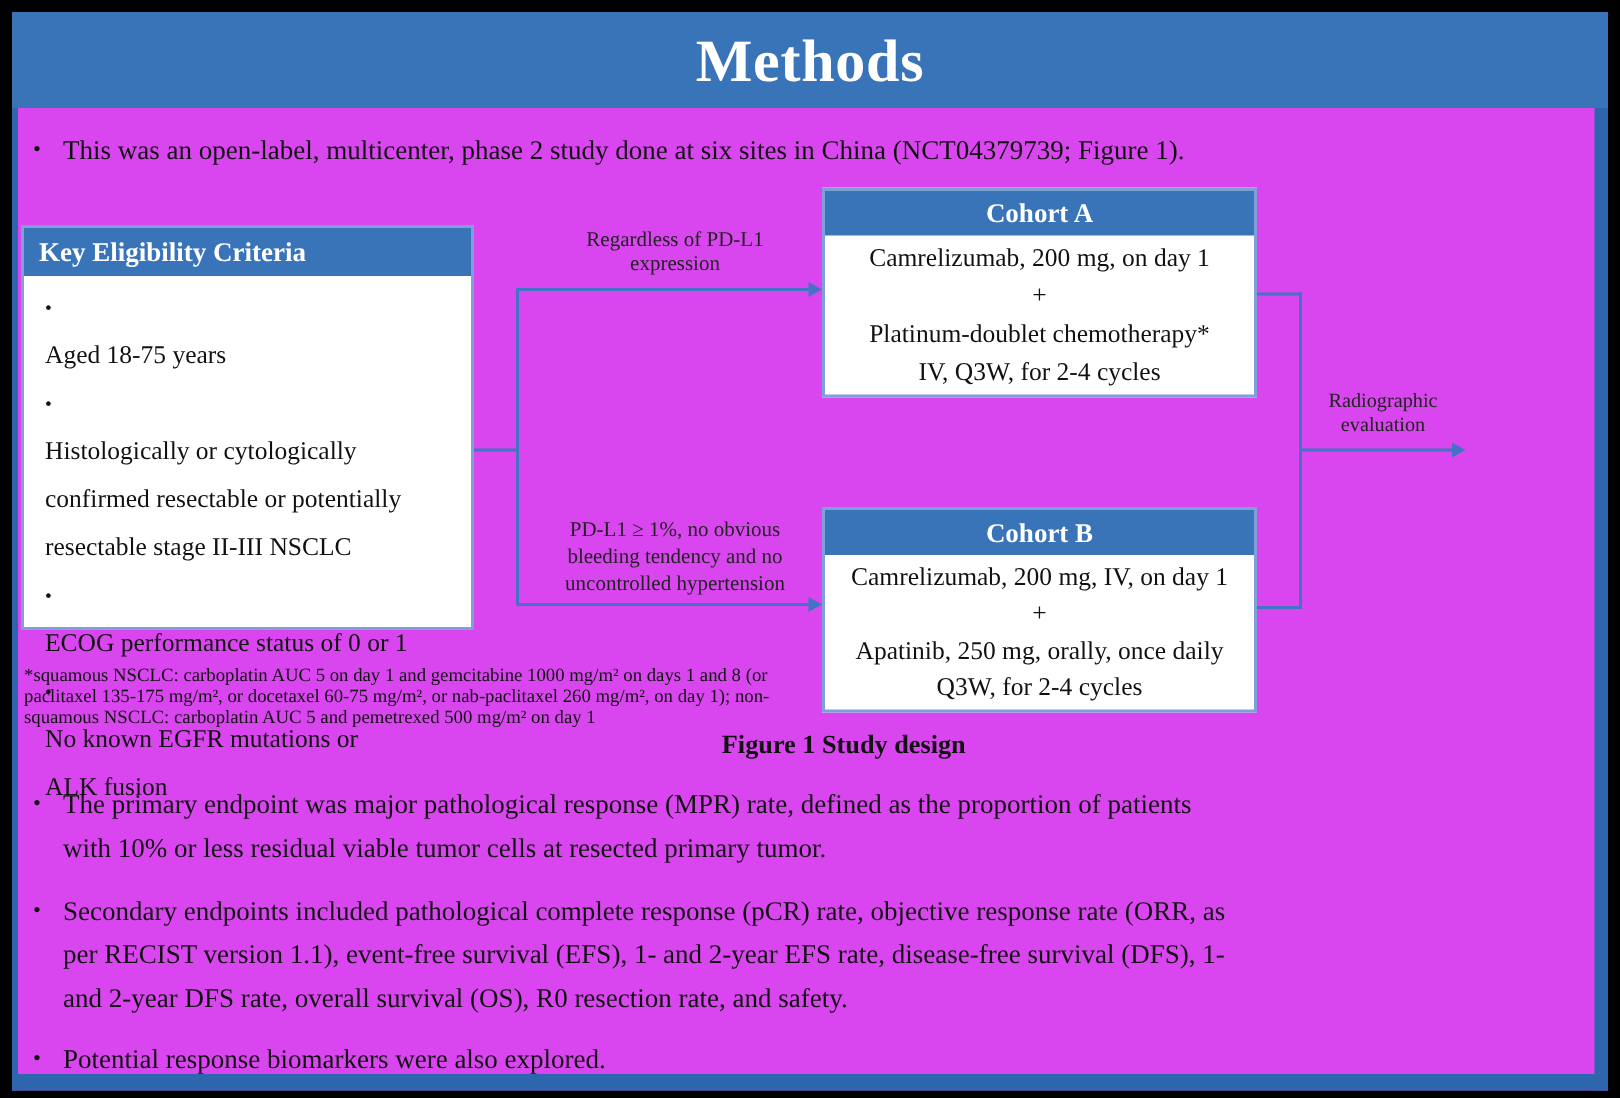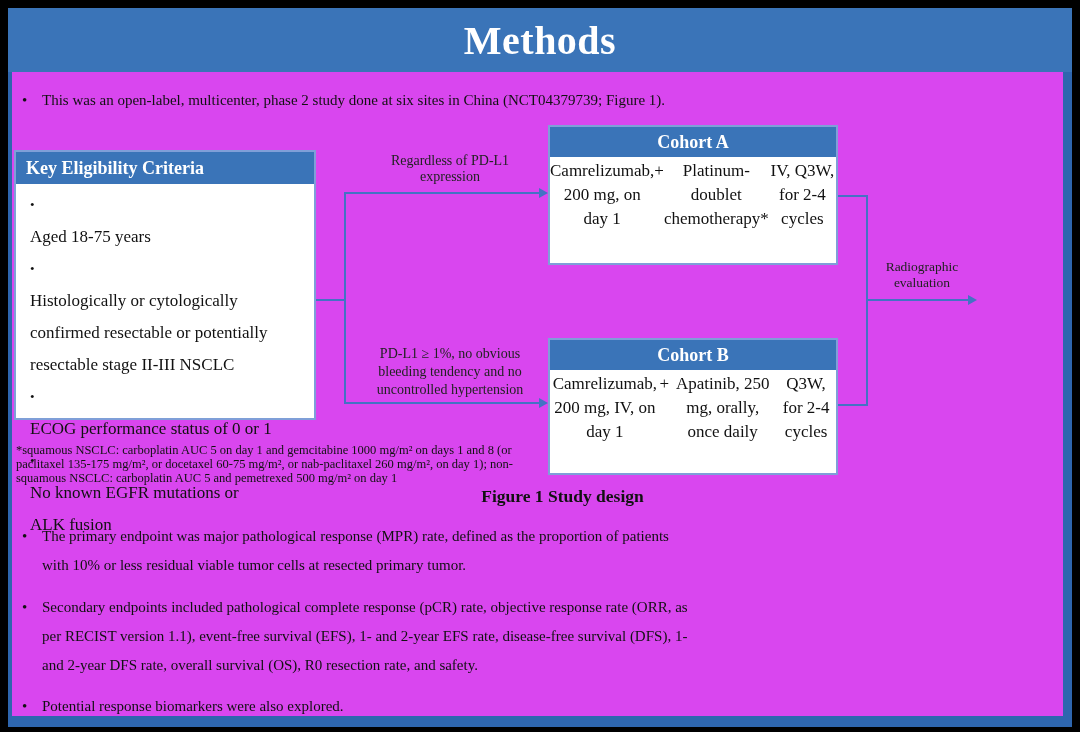--- a/index.html
+++ b/index.html
@@ -13,40 +13,40 @@
   #frame-left{left:8px;top:72px;width:4px;height:655px;}
   #frame-right{left:1063px;top:72px;width:9px;height:655px;}
   #frame-bottom{left:8px;top:716px;width:1064px;height:11px;}
   .banner{position:absolute;left:0;top:0;width:1064px;height:64px;background:var(--accent);
           display:flex;align-items:center;justify-content:center;}
   .banner .title{color:#fff;font-size:40px;font-weight:bold;letter-spacing:.5px;}
   .ml{white-space:pre-line;}
   .bullet-row{position:absolute;display:flex;align-items:flex-start;}
   .bullet-marker{flex:0 0 20px;font-size:15px;line-height:29px;}
   .bullet-marker::before{content:"\2022";}
-  .bullet-text{font-size:15px;line-height:29px;}
+  .bullet-text{font-size:18px;line-height:29px;}
   #intro-bullet{left:14px;top:78px;width:1040px;}
   #bullet-primary{left:14px;top:514px;width:1040px;}
   #bullet-secondary{left:14px;top:585px;width:1040px;}
   #bullet-biomarkers{left:14px;top:684px;width:1040px;}
   
   .fig-box{position:absolute;background:#fff;border:2px solid var(--box_border);}
   .fig-box .box-header{background:var(--accent);color:#fff;font-weight:bold;font-size:18px;}
   #eligibility-box{left:6px;top:142px;width:302px;height:270px;}
   #eligibility-box .box-header{height:32px;line-height:32px;padding-left:10px;}
   .elig-body{padding:5px 4px 0 14px;}
   .elig-row{display:flex;align-items:flex-start;flex-direction:column;}
   .elig-marker{flex:0 0 28px;font-size:13px;line-height:32px;}
   .elig-marker::before{content:"\2022";}
   .elig-text{font-size:17px;line-height:32px;}
   .cohort-box{width:290px;text-align:center;}
   #cohort-a-box{left:540px;top:117px;height:140px;}
   #cohort-b-box{left:540px;top:330px;height:137px;}
   .cohort-box .box-header{height:30px;line-height:30px;}
-  .cohort-body{display:flex;flex-direction:row;justify-content:space-evenly;height:calc(100% - 30px);padding:2px 0;}
+  .cohort-body{display:flex;flex-direction:column;justify-content:space-evenly;height:calc(100% - 30px);padding:2px 0;}
   .cohort-line{font-size:17px;line-height:24px;}
   #surgery-box{left:969px;top:276px;width:81px;height:32px;border:2px solid #5e84cc;
                display:flex;align-items:center;justify-content:center;font-size:19px;}
   
   .cline{position:absolute;background:var(--arrow);}
   .ahead{position:absolute;width:0;height:0;border-top:5.5px solid transparent;
          border-bottom:5.5px solid transparent;border-left:9px solid var(--arrow);}
   #line-elig-out{left:308px;top:291px;width:30px;height:2px;}
   #line-branch-v{left:336px;top:184px;width:2px;height:212px;}
   #line-arrow-a{left:336px;top:184px;width:196px;height:2px;}

